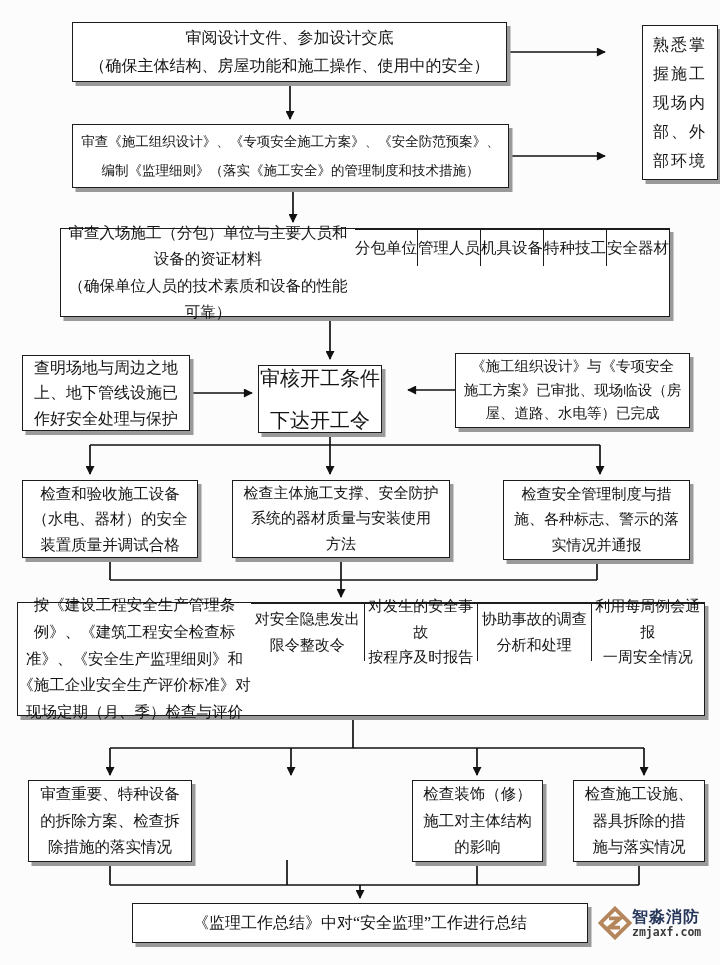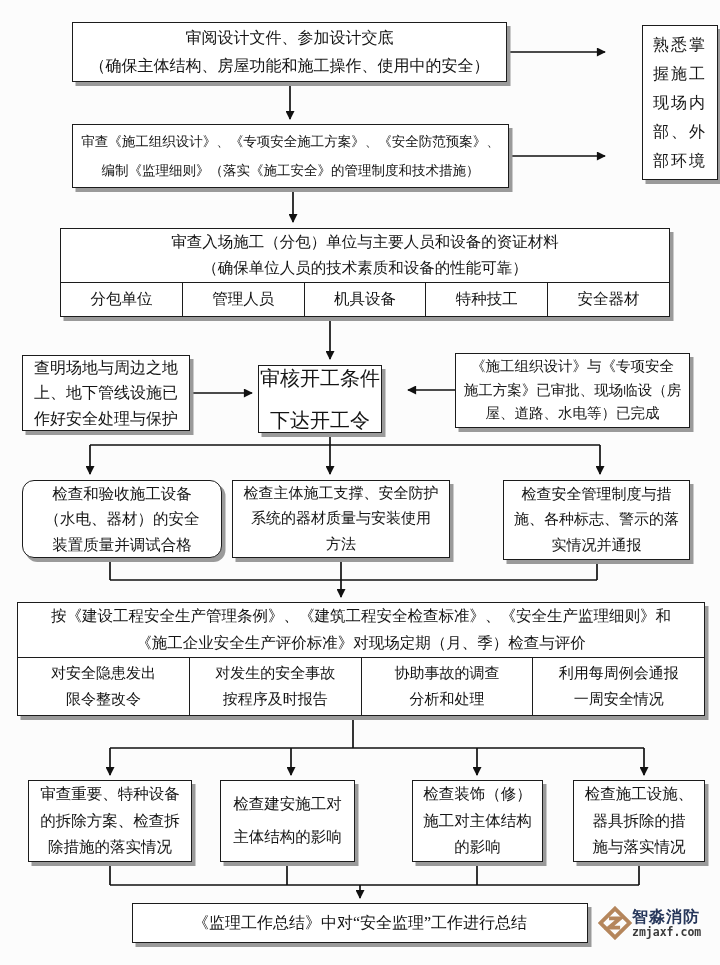--- a/index.html
+++ b/index.html
@@ -3,37 +3,37 @@
 <meta charset="utf-8">
 <style>
   html,body{margin:0;padding:0;background:#fcfcfc;}
   .stage{position:relative;width:720px;height:965px;background:#fcfcfc;overflow:hidden;
          font-family:"Liberation Serif","DejaVu Serif",serif;color:#141414;}
   .wires{position:absolute;left:0;top:0;width:720px;height:965px;}
   .node{position:absolute;box-sizing:border-box;background:#fff;border:1.6px solid #1c1c1c;
         box-shadow:3.5px 4px 0 #9a9a9a;display:flex;align-items:center;justify-content:center;
         text-align:center;}
   .t{white-space:pre-line;}
-  .tablebox{flex-direction:column;align-items:stretch;justify-content:flex-start;padding:0;}
+  .tablebox{flex-direction:row;align-items:stretch;justify-content:flex-start;padding:0;}
   .tablebox .hdr{flex:1;display:flex;align-items:center;justify-content:center;text-align:center;}
   .tablebox .row{display:flex;border-top:1.6px solid #1c1c1c;}
   .tablebox .cell{flex:1;display:flex;align-items:center;justify-content:center;
                   border-left:1.6px solid #1c1c1c;text-align:center;}
   .tablebox .cell:first-child{border-left:none;}
   
   .n-review-design{left:72px;top:22px;width:435px;height:60px;font-size:16px;line-height:1.75;}
   .n-env{left:642px;top:25px;width:76px;height:155px;font-size:16px;line-height:1.82;letter-spacing:2px;}
   .n-review-docs{left:72px;top:124px;width:437px;height:64px;font-size:13.5px;line-height:2.15;}
   .n-credentials{left:60px;top:228px;width:610px;height:89px;}
   .n-credentials .hdr{font-size:15.5px;line-height:1.7;}
   .n-credentials .row{height:36px;font-size:15.5px;}
   .n-pipelines{left:22px;top:355px;width:168px;height:76px;font-size:16px;line-height:1.58;}
   .n-start{left:258px;top:365px;width:124px;height:68px;font-size:20px;line-height:2.1;}
   .n-approved{left:455px;top:353px;width:235px;height:75px;font-size:14.5px;line-height:1.62;}
-  .n-chk-equip{left:22px;top:480px;width:200px;height:78px;font-size:15.5px;line-height:1.62;border-radius:12px;}
+  .n-chk-equip{left:22px;top:480px;width:176px;height:78px;font-size:15.5px;line-height:1.62;}
   .n-chk-support{left:232px;top:480px;width:218px;height:78px;font-size:15px;line-height:1.68;}
   .n-chk-mgmt{left:503px;top:480px;width:187px;height:80px;font-size:15px;line-height:1.68;}
   .n-periodic{left:17px;top:602px;width:688px;height:114px;}
   .n-periodic .hdr{font-size:15.5px;line-height:1.72;}
   .n-periodic .row{height:57px;font-size:15px;line-height:1.72;}
   .n-demolition{left:28px;top:780px;width:164px;height:82px;font-size:15.5px;line-height:1.7;}
   .n-build-impact{left:220px;top:780px;width:135px;height:82px;font-size:15.5px;line-height:2.1;}
   .n-deco-impact{left:412px;top:780px;width:131px;height:82px;font-size:15.5px;line-height:1.7;}
   .n-removal{left:573px;top:780px;width:132px;height:82px;font-size:15.5px;line-height:1.7;}
   .n-summary{left:132px;top:903px;width:456px;height:40px;font-size:16px;}
@@ -166,24 +166,20 @@
 一周安全情况</div>
     </div>
   </div>
 
   <div class="node n-demolition">
     <div class="t">审查重要、特种设备
 的拆除方案、检查拆
 除措施的落实情况</div>
   </div>
 
-  <div class="node n-build-impact">
-    <div class="t">检查建安施工对
-主体结构的影响</div>
-  </div>
 
   <div class="node n-deco-impact">
     <div class="t">检查装饰（修）
 施工对主体结构
 的影响</div>
   </div>
 
   <div class="node n-removal">
     <div class="t">检查施工设施、
 器具拆除的措

